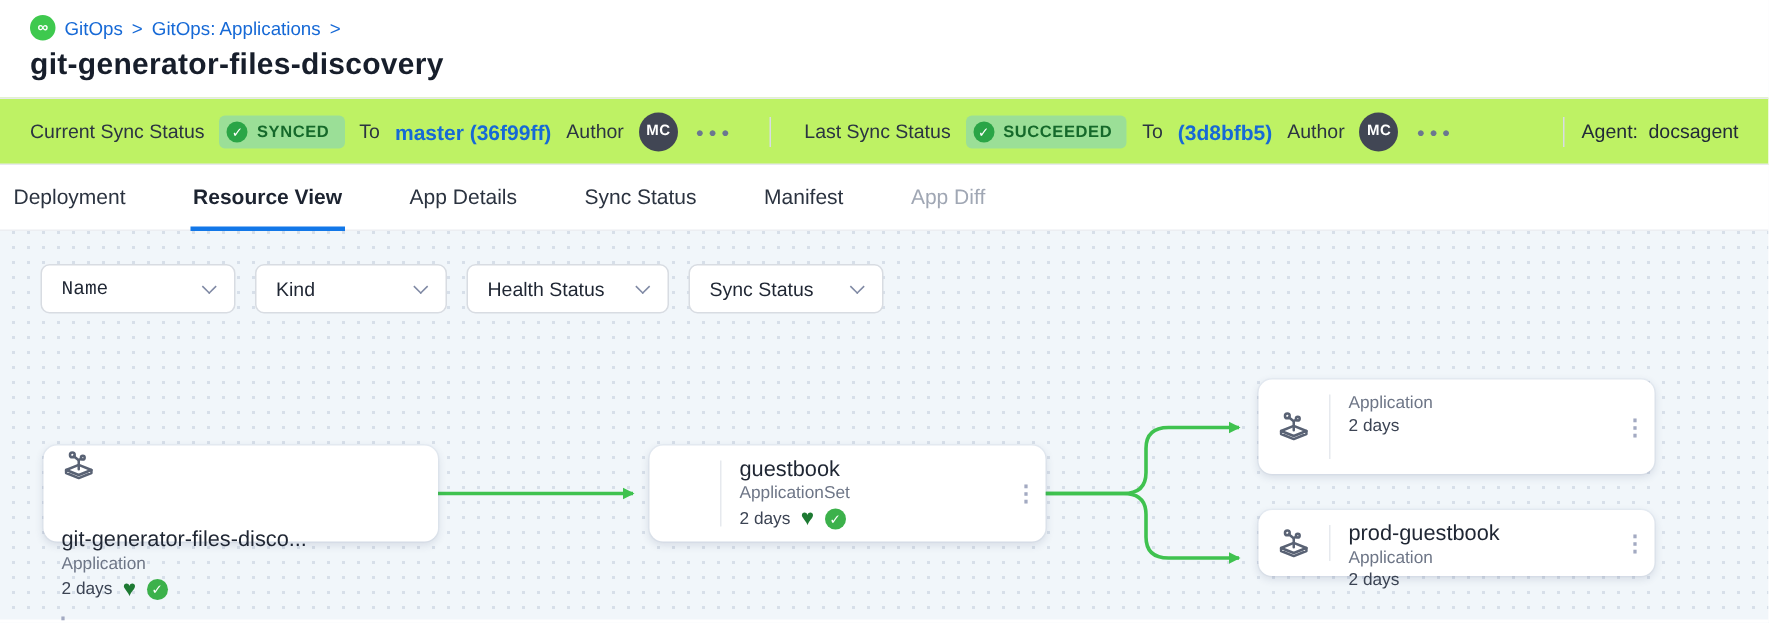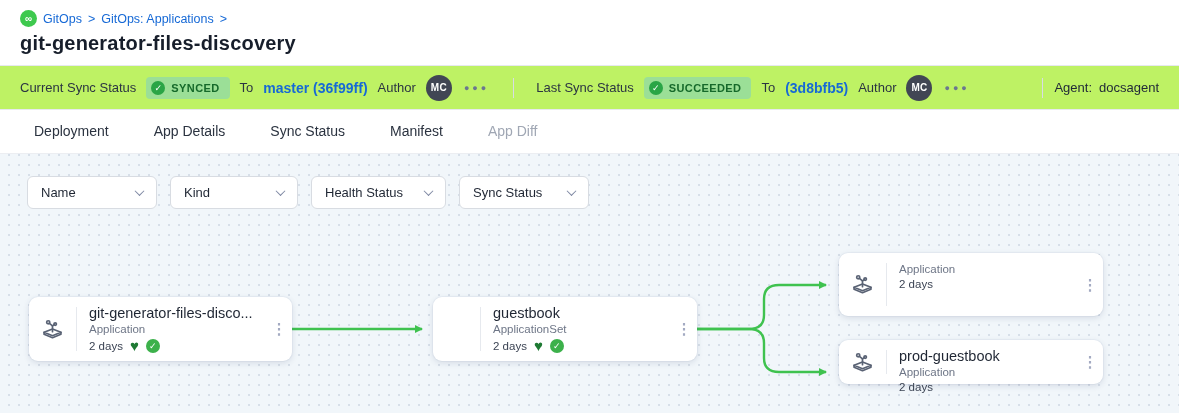--- a/index.html
+++ b/index.html
@@ -29,41 +29,41 @@
   .rev { font-size:14px; font-weight:bold; color:#1669d6; text-decoration:none; cursor:pointer; }
   .avatar { width:26px; height:26px; border-radius:50%; background:#414654; color:#fff;
             font-size:10px; font-weight:bold; display:inline-flex; align-items:center;
             justify-content:center; letter-spacing:.3px; }
   .hdots { color:#6b7790; font-size:9px; letter-spacing:3px; cursor:pointer; padding:0 2px; }
   .vdiv { width:1px; height:20px; background:#d8dce4; margin:0 22px; flex:none; }
   .sb-agent { display:flex; align-items:center; gap:7px; font-size:13px; color:#222a38;
               margin-left:auto; white-space:nowrap; }
 
   
-  .tabs { height:44px; display:flex; align-items:stretch; gap:41px; padding:0 32px;
+  .tabs { height:44px; display:flex; align-items:stretch; gap:41px; padding:0 7px;
           background:#fff; border-bottom:1px solid #eceef2; }
   .tab { display:flex; align-items:center; font-size:14px; color:#2b3340; cursor:pointer;
          border-bottom:3px solid transparent; padding:0 2px; margin-bottom:-1px; }
   .tab.active { font-weight:bold; border-bottom-color:#1277e8; color:#1c2330; }
   .tab.disabled { color:#a0a7b4; cursor:default; }
 
   
   .graph { position:relative; width:1179px; height:259px; background-color:#f1f6fa;
            background-image:radial-gradient(#d7dfe9 1px, rgba(0,0,0,0) 1.1px);
            background-size:10px 10px; background-position:4px 6px; }
   .edges { position:absolute; inset:0; }
 
   .filters { position:absolute; left:27px; top:22px; display:flex; gap:13px; }
   .filter { height:33px; background:#fff; border:1px solid #d8dce2; border-radius:6px;
             display:flex; align-items:center; justify-content:space-between;
             padding:0 13px; cursor:pointer; }
   .filter-label { font-size:13px; color:#1f2633; font-weight:500; }
   .chev { width:7px; height:7px; border-right:1.6px solid #7e88a3; border-bottom:1.6px solid #7e88a3;
           transform:rotate(45deg) translate(-1px,-1px); margin-left:14px; }
-  .f-name { width:130px; } .f-kind { width:128px; } .f-health { width:135px; } .f-sync { width:130px; }
+  .f-name { width:130px;font-family:Liberation Mono, monospace; } .f-kind { width:128px; } .f-health { width:135px; } .f-sync { width:130px; }
 
   .node { position:absolute; background:#fff; border-radius:9px;
           box-shadow:0 2px 6px rgba(40,60,100,.14), 0 0 0 1px rgba(120,140,170,.06);
           display:flex; align-items:stretch; cursor:pointer; }
   .node-iconwrap { width:47px; display:flex; align-items:center; justify-content:center; flex:none; }
   .node-vline { width:1px; background:#e6e9ee; margin:10px 0; flex:none; }
   .node-body { padding:8px 10px 8px 12px; flex:1; min-width:0; }
   .node-title { font-size:14.5px; color:#1f2633; white-space:nowrap; overflow:hidden; }
   .node-kind { font-size:11.5px; color:#6e7687; margin-top:2px; }
   .node-meta { display:flex; align-items:center; gap:7px; margin-top:3px; }
@@ -119,20 +119,21 @@
 
   <div class="sb-agent">
     <span class="vdiv" style="margin:0 4px 0 0;"></span>
     <span>Agent:</span>
     <span>docsagent</span>
   </div>
 </div>
 
 <div class="tabs">
   <div class="tab">Deployment</div>
+  <div class="tab active">Resource View</div>
   <div class="tab">App Details</div>
   <div class="tab">Sync Status</div>
   <div class="tab">Manifest</div>
   <div class="tab disabled">App Diff</div>
 </div>
 
 <div class="graph">
 
   <svg class="edges" width="1179" height="259">
     <defs>
@@ -157,21 +158,21 @@
     <div class="filter f-health">
       <span class="filter-label">Health Status</span>
       <span class="chev"></span>
     </div>
     <div class="filter f-sync">
       <span class="filter-label">Sync Status</span>
       <span class="chev"></span>
     </div>
   </div>
 
-  <div class="node" style="left:29px; top:143px; width:263px; height:64px;">
+  <div class="node" style="left:29px; top:143px; width:263px; height:64px;flex-direction:column;">
     <div class="node-iconwrap">
       <svg width="27" height="27" viewBox="0 0 24 24" fill="none" stroke="#596274" stroke-width="1.5" stroke-linecap="round" stroke-linejoin="round">
         <path d="M4.5 14.5 L12 11.5 L19.5 14.5 L12 17.5 Z"></path>
         <path d="M4.5 14.5 V16.3 L12 19.3 L19.5 16.3 V14.5"></path>
         <path d="M12 14 V8.8 L9 6.4"></path>
         <circle cx="8.2" cy="5.6" r="1.4"></circle>
         <path d="M12 8.8 L13.5 7.7"></path>
         <circle cx="14.4" cy="7.2" r="1.1"></circle>
       </svg>
     </div>

